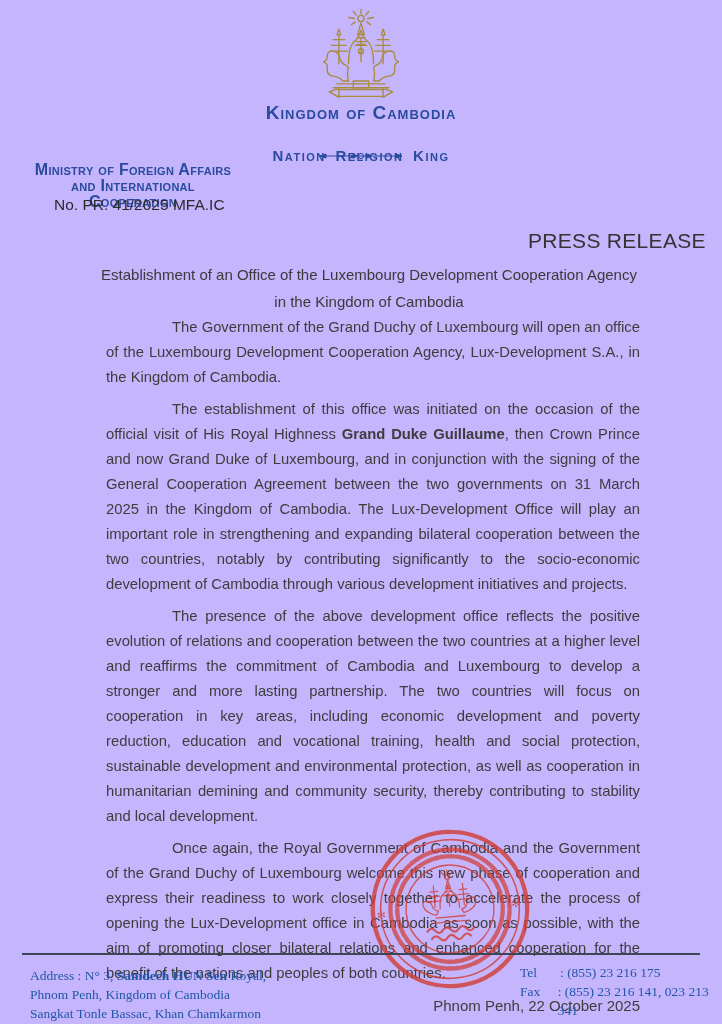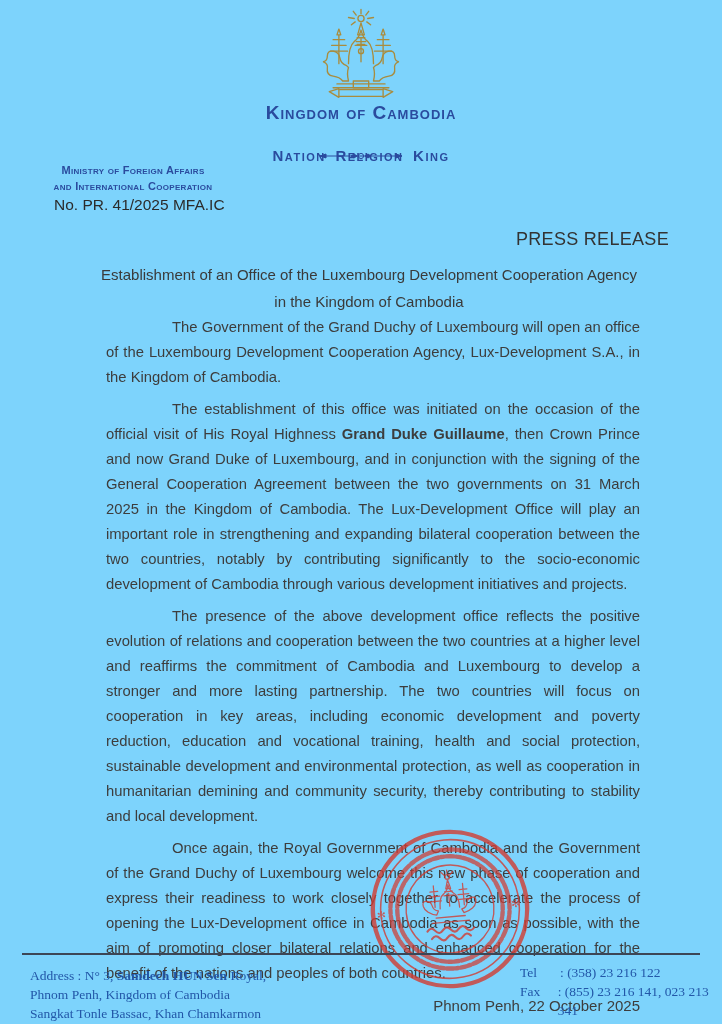--- a/index.html
+++ b/index.html
@@ -1,20 +1,20 @@
 <!DOCTYPE html>
 <html><head>
 <meta charset="utf-8">
 <style>
   * { margin:0; padding:0; box-sizing:border-box; }
   html,body { background:#ffffff; }
   .page {
     position:relative;
     width:722px; height:1024px;
-    background:#7dd3fc;
+    background:#c4b5fd;
     font-family:"Liberation Sans", sans-serif;
     color:#3e3e3e;
     overflow:hidden;
   }
   
   .emblem {
     position:absolute; top:6px; left:50%; transform:translateX(-50%);
     width:128px; height:100px;
   }
   .kingdom-title {
@@ -33,30 +33,30 @@
     margin-top:21px;
   }
   .ornament {
     position:absolute; top:147px; left:50%; transform:translateX(-50%);
     width:86px; height:10px;
   }
   .ministry {
     position:absolute; top:162px; left:26px; width:214px;
     text-align:center;
     font-variant:small-caps; font-weight:bold;
-    font-size:11px; line-height:16px; letter-spacing:0.3px;
+    font-size:16px; line-height:16px; letter-spacing:0.3px;
     color:#2a4b9e;
   }
   .ref-number {
     position:absolute; top:196px; left:54px;
     font-size:15.5px; color:#2b2b2b;
   }
   .press-release {
-    position:absolute; top:229px; left:516px;
-    font-size:18px; color:#333; letter-spacing:0.3px;
+    position:absolute; top:229px; left:528px;
+    font-size:21px; color:#333; letter-spacing:0.3px;
   }
   .doc-title {
     position:absolute; top:261px; left:0; width:100%;
     text-align:center;
     font-size:15px; line-height:27px; color:#3a3a3a;margin-left:8px;
   }
   
   .body-text {
     position:absolute; top:311px; left:106px; width:534px;
     font-size:14.8px; line-height:25px;
@@ -196,21 +196,21 @@
 
   <div class="footer">
     <div class="address">
       <div><span>Address : N° 3, </span><b>Samdech HUN Sen</b><span> Royal,</span></div>
       <div>Phnom Penh, Kingdom of Cambodia</div>
       <div>Sangkat Tonle Bassac, Khan Chamkarmon</div>
     </div>
     <div class="contacts">
       <div class="c-row">
         <span class="c-label">Tel</span>
-        <span>: (358) 23 216 122</span>
+        <span>: (855) 23 216 175</span>
       </div>
       <div class="c-row">
         <span class="c-label">Fax</span>
         <span>: (855) 23 216 141, 023 213 341</span>
       </div>
       <div class="c-row">
         <span class="c-label">Email</span>
         <span>: mfaic@mfaic.gov.kh</span>
       </div>
     </div>

